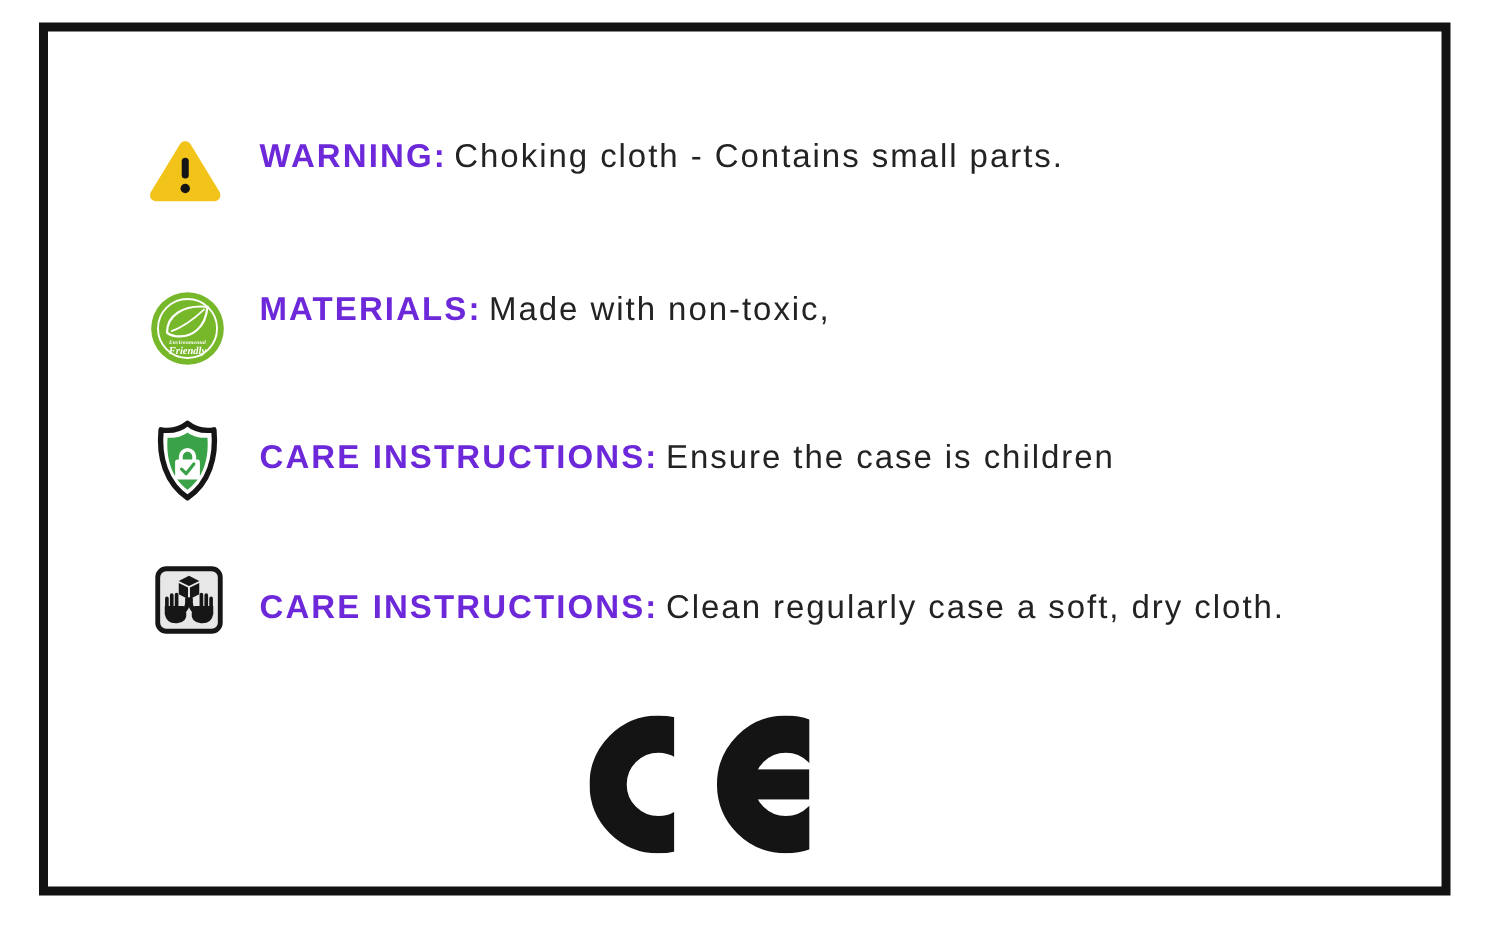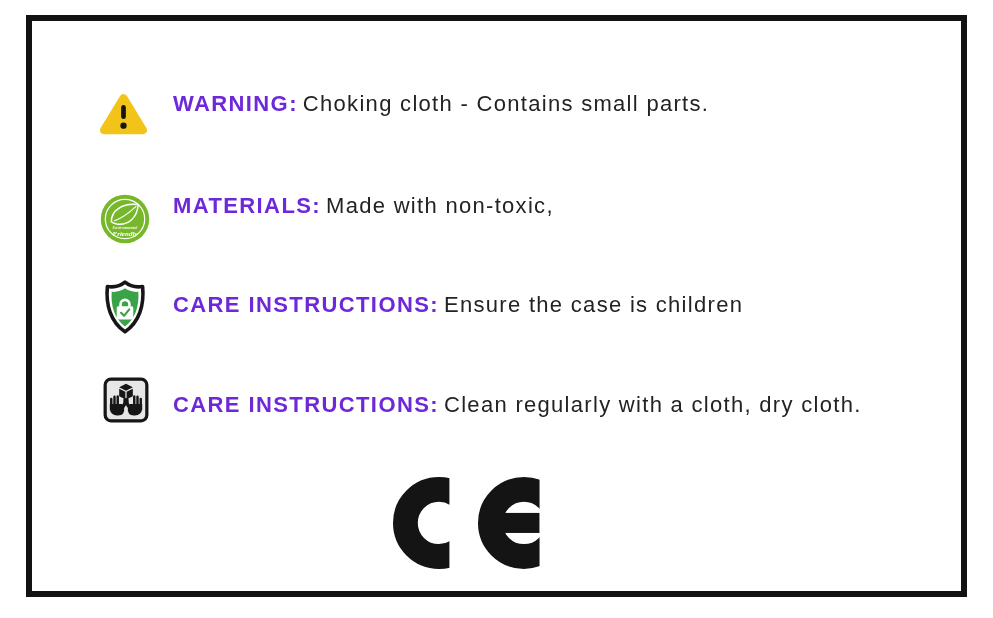--- a/index.html
+++ b/index.html
@@ -86,21 +86,21 @@
       <path d="M27.5 42 Q31.5 37.5 30.5 31.5" fill="none" stroke-width="4.4" stroke-linecap="round"></path>
     </g>
     <g fill="#161616" stroke="#161616" transform="translate(64,0) scale(-1,1)">
       <path d="M11.5 40 V30.5 M16 39 V27.5 M20.5 38.5 V27" fill="none" stroke-width="3.4" stroke-linecap="round"></path>
       <path d="M9.5 37.5 L27 37.5 L29.5 44 Q30.5 52.5 21 53.5 Q11 54.2 9.5 45 Z" stroke="none"></path>
       <path d="M27.5 42 Q31.5 37.5 30.5 31.5" fill="none" stroke-width="4.4" stroke-linecap="round"></path>
     </g>
   </svg>
 </div>
 <div class="sec-text t4">
-  <div><span class="hd">CARE INSTRUCTIONS:</span><span>Clean regularly with a cloth, dry cloth.</span></div>
+  <div><span class="hd">CARE INSTRUCTIONS:</span><span>Clean regularly case a soft, dry cloth.</span></div>
 </div>
 
 <div class="icon ce">
   <svg viewBox="0 0 160 100" width="147">
     <defs>
       <clipPath id="cpc">
           <rect x="-2" y="-2" width="63.4" height="104"></rect>
         </clipPath>
       <clipPath id="cpe">
           <rect x="90" y="-2" width="69.5" height="104"></rect>

